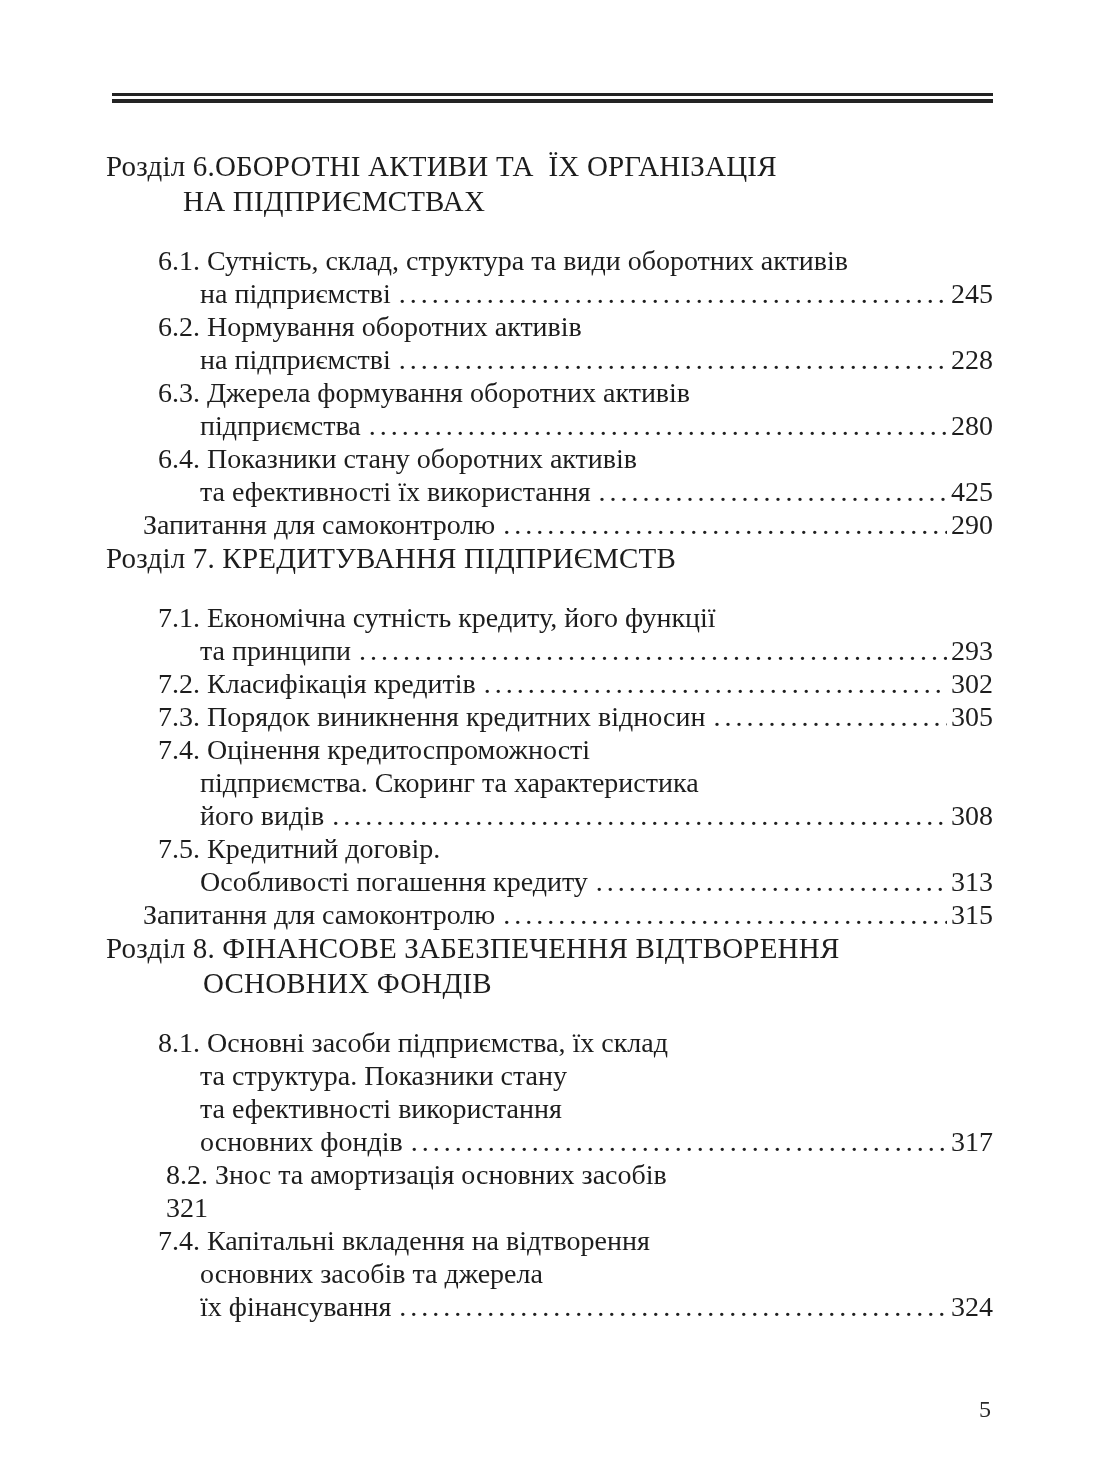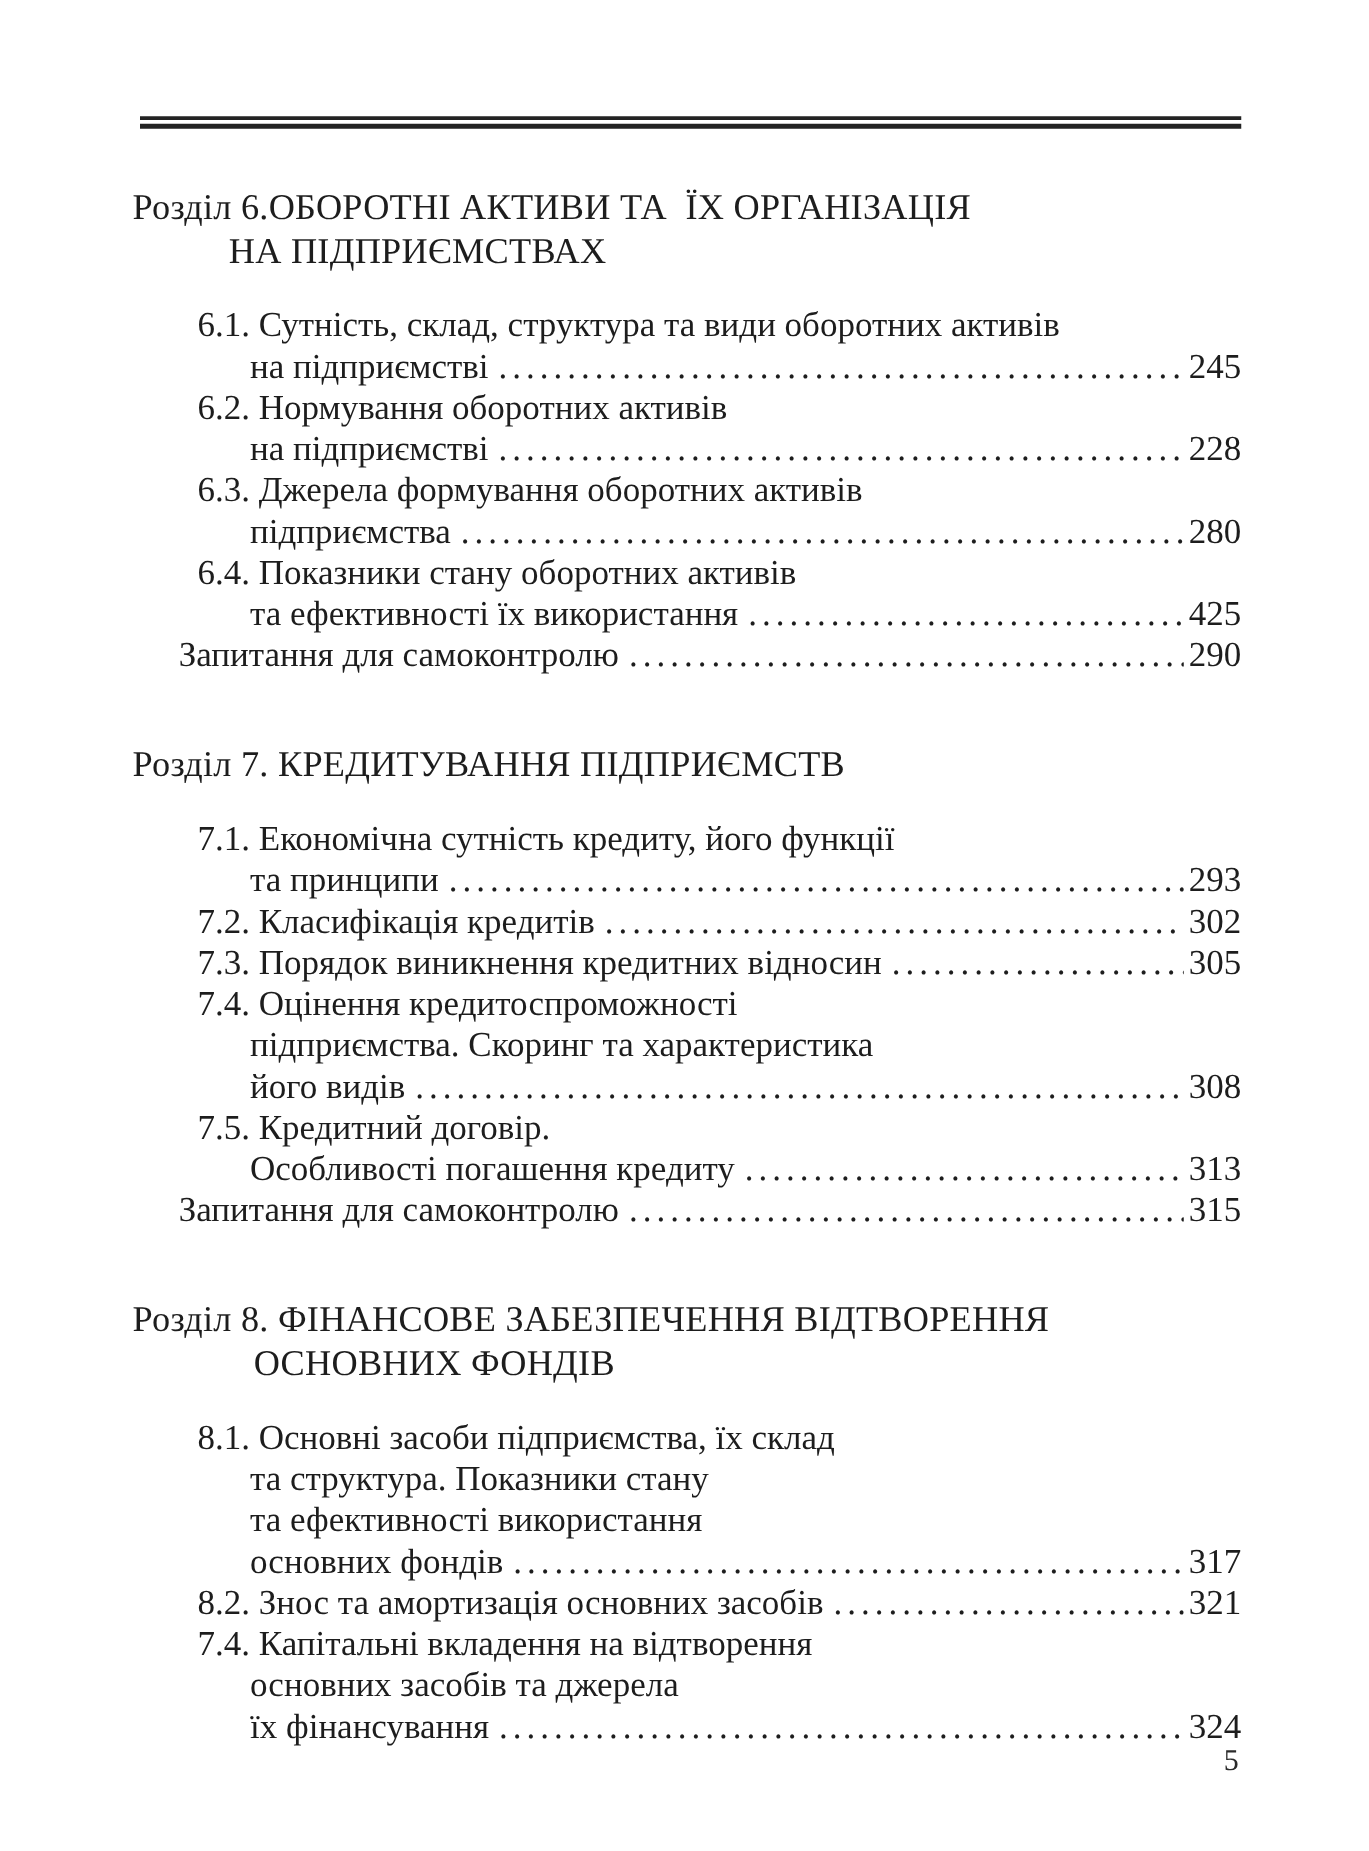--- a/index.html
+++ b/index.html
@@ -19,21 +19,20 @@
     overflow: hidden;
   }
   .rule {
     margin-left: 6px;
     height: 3px;               
     border-top: 3px solid #232323;
     border-bottom: 4px solid #232323;
     margin-bottom: 46px;
   }
   .chapter + .chapter {
-    margin-top: 54px;
   }
   .chapter-title {
     margin-bottom: 25px;
   }
   .chapter-title-line {
     font-size: 29px;
     line-height: 35px;
     white-space: pre;          
     letter-spacing: 0.2px;
   }
@@ -201,21 +200,21 @@
           <div class="entry-line" style="padding-left: 94px;">
             <span class="entry-text">та ефективності використання</span>
           </div>
           <div class="entry-line" style="padding-left: 94px;">
             <span class="entry-text">основних фондів</span>
             <span class="leader">................................................................................................................................................................</span>
             <span class="pagenum">317</span>
           </div>
         </div>
         <div class="entry">
-          <div class="entry-line" style="padding-left: 52px;">
+          <div class="entry-line" style="padding-left: 52px; flex-direction: column;">
             <span class="entry-text">8.2. Знос та амортизація основних засобів</span>
             <span class="leader">................................................................................................................................................................</span>
             <span class="pagenum">321</span>
           </div>
         </div>
         <div class="entry">
           <div class="entry-line" style="padding-left: 52px;">
             <span class="entry-text">7.4. Капітальні вкладення на відтворення</span>
           </div>
           <div class="entry-line" style="padding-left: 94px;">

